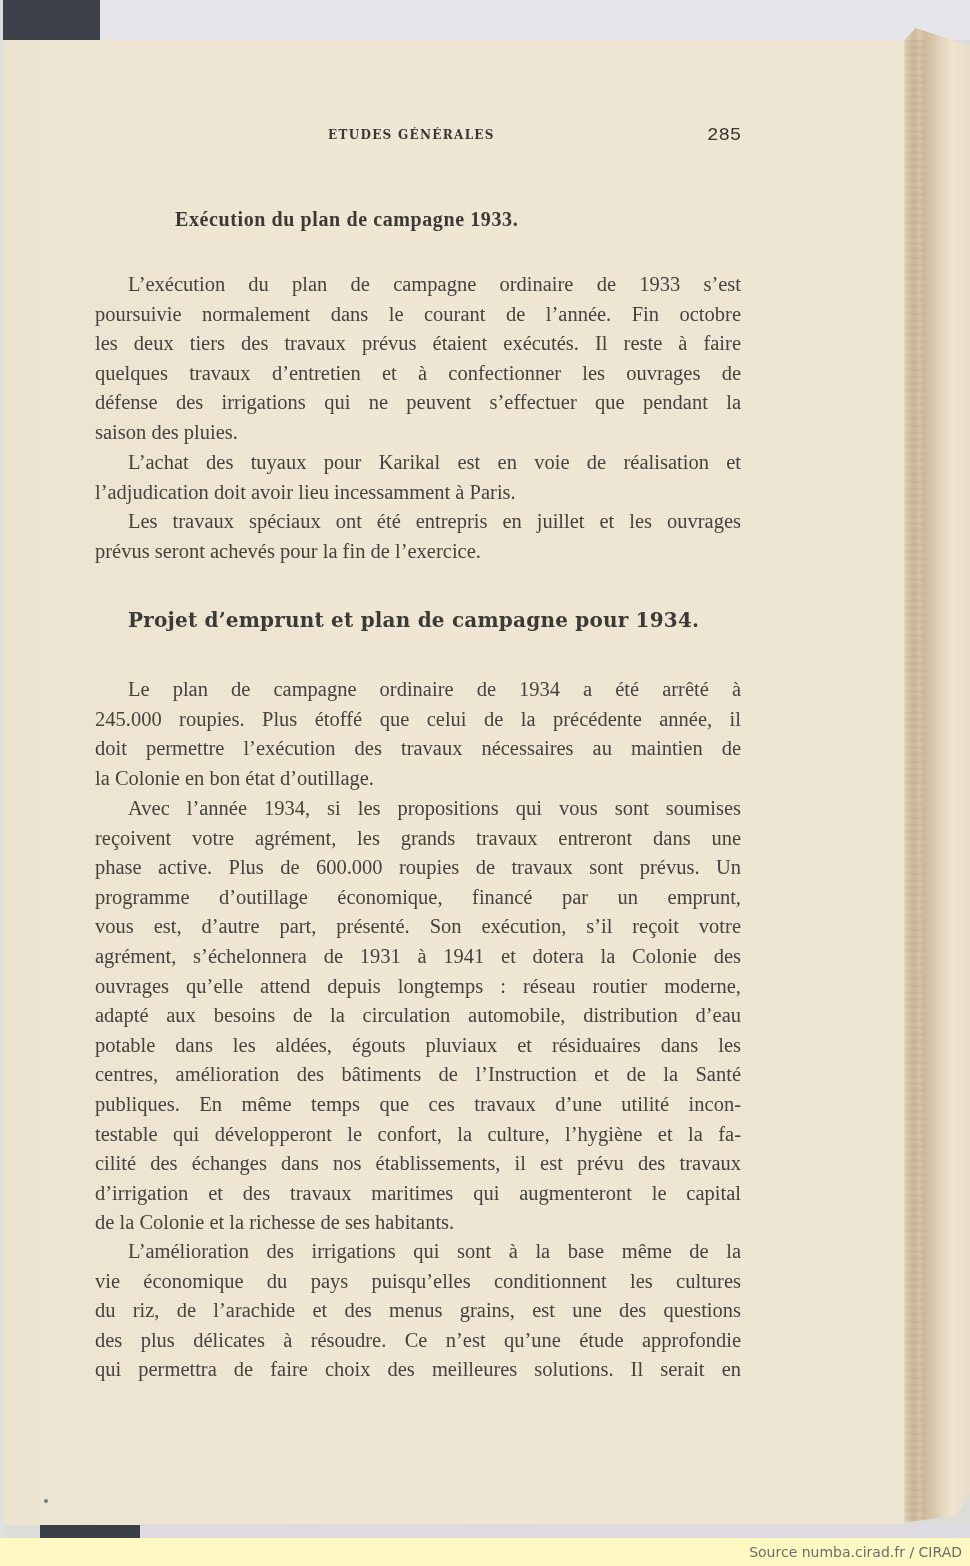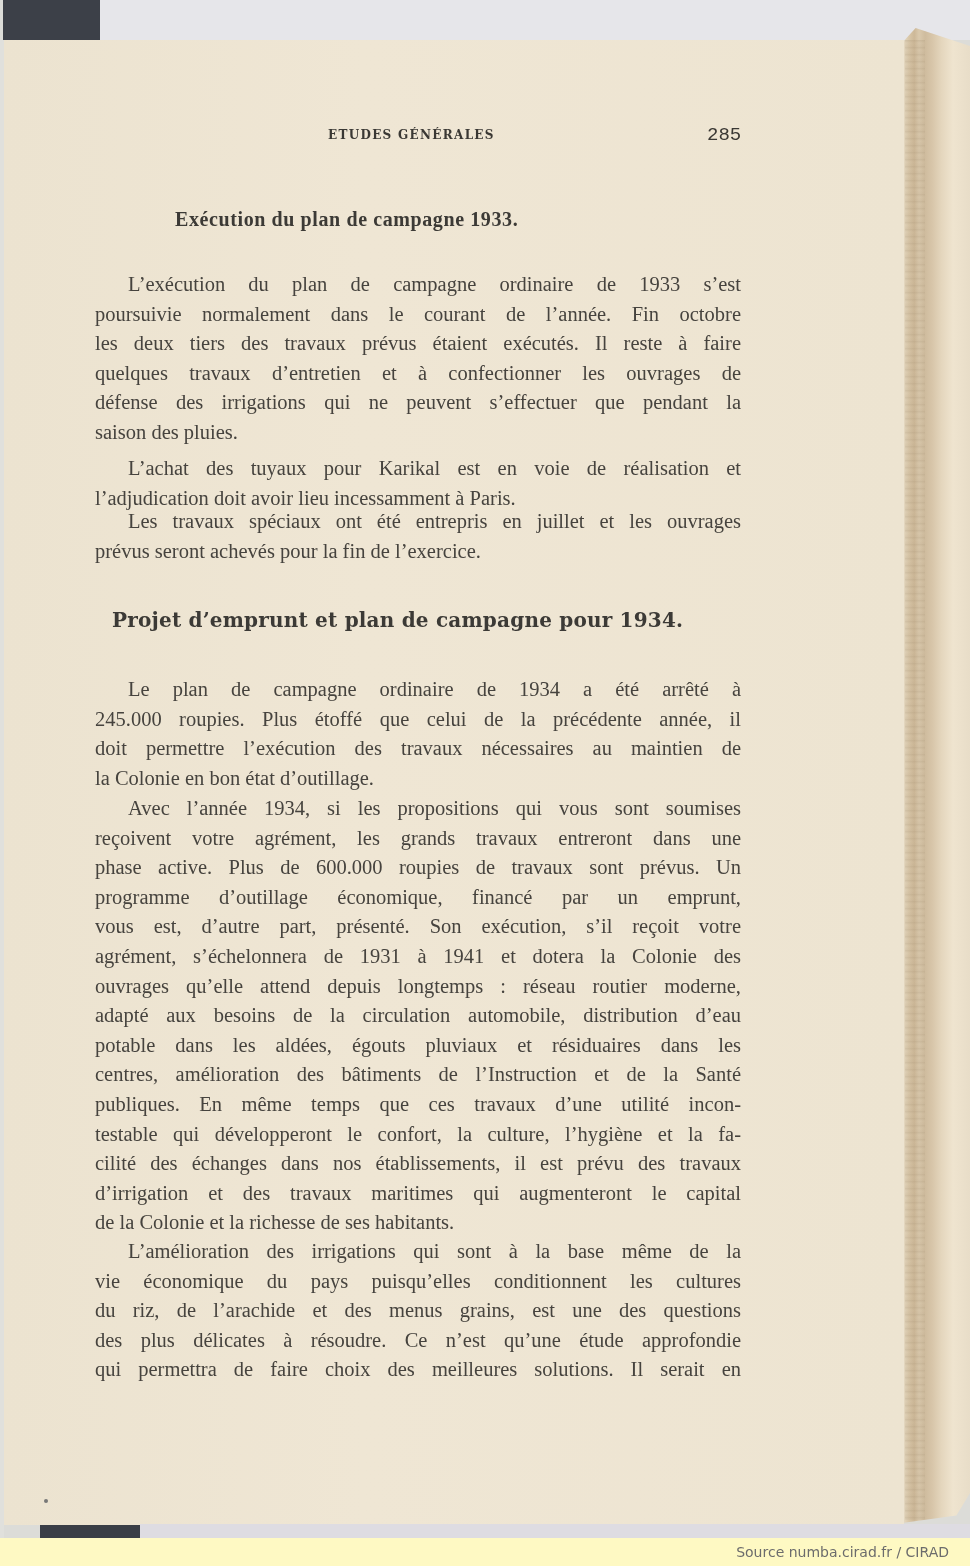--- a/index.html
+++ b/index.html
@@ -96,21 +96,21 @@
       color: #3c3a36;
       white-space: nowrap;
     }
     .heading-1 {
       left: 175px; top: 208px;
       font-size: 20px;
       letter-spacing: 0.6px;
       font-family: Liberation Serif, serif;
     }
     .heading-2 {
-      left: 112px; top: 608px;
+      left: 128px; top: 608px;
       font-size: 20px;
       letter-spacing: 0.2px;
     }
     .para {
       position: absolute;
       left: 95px;
       width: 646px;
       font-family: "Liberation Serif", serif;
       font-size: 20.5px;
       line-height: 29.6px;
@@ -125,21 +125,21 @@
       white-space: nowrap;
     }
     .para .line.last {
       text-align-last: left;
     }
     .para .line.indent {
       padding-left: 33px;
     }
     .footer-source {
       position: absolute;
-      right: 21px; top: 1544px;
+      right: 8px; top: 1544px;
       font-family: "DejaVu Sans", sans-serif;
       font-size: 14px;
       color: #6c6c6c;
     }
     .speck {
       position: absolute;
       width: 4px; height: 4px;
       border-radius: 50%;
       background: #777;
       left: 44px; top: 1499px;
@@ -169,21 +169,21 @@
 
   <div class="para" style="top:270px;">
     <span class="line indent">L’exécution du plan de campagne ordinaire de 1933 s’est</span>
     <span class="line">poursuivie normalement dans le courant de l’année. Fin octobre</span>
     <span class="line">les deux tiers des travaux prévus étaient exécutés. Il reste à faire</span>
     <span class="line">quelques travaux d’entretien et à confectionner les ouvrages de</span>
     <span class="line">défense des irrigations qui ne peuvent s’effectuer que pendant la</span>
     <span class="line last">saison des pluies.</span>
   </div>
 
-  <div class="para" style="top:448px;margin-top:6px;">
+  <div class="para" style="top:448px;">
     <span class="line indent">L’achat des tuyaux pour Karikal est en voie de réalisation et</span>
     <span class="line last">l’adjudication doit avoir lieu incessamment à Paris.</span>
   </div>
 
   <div class="para" style="top:507px;">
     <span class="line indent">Les travaux spéciaux ont été entrepris en juillet et les ouvrages</span>
     <span class="line last">prévus seront achevés pour la fin de l’exercice.</span>
   </div>
 
   <div class="heading heading-2">Projet d’emprunt et plan de campagne pour 1934.</div>

